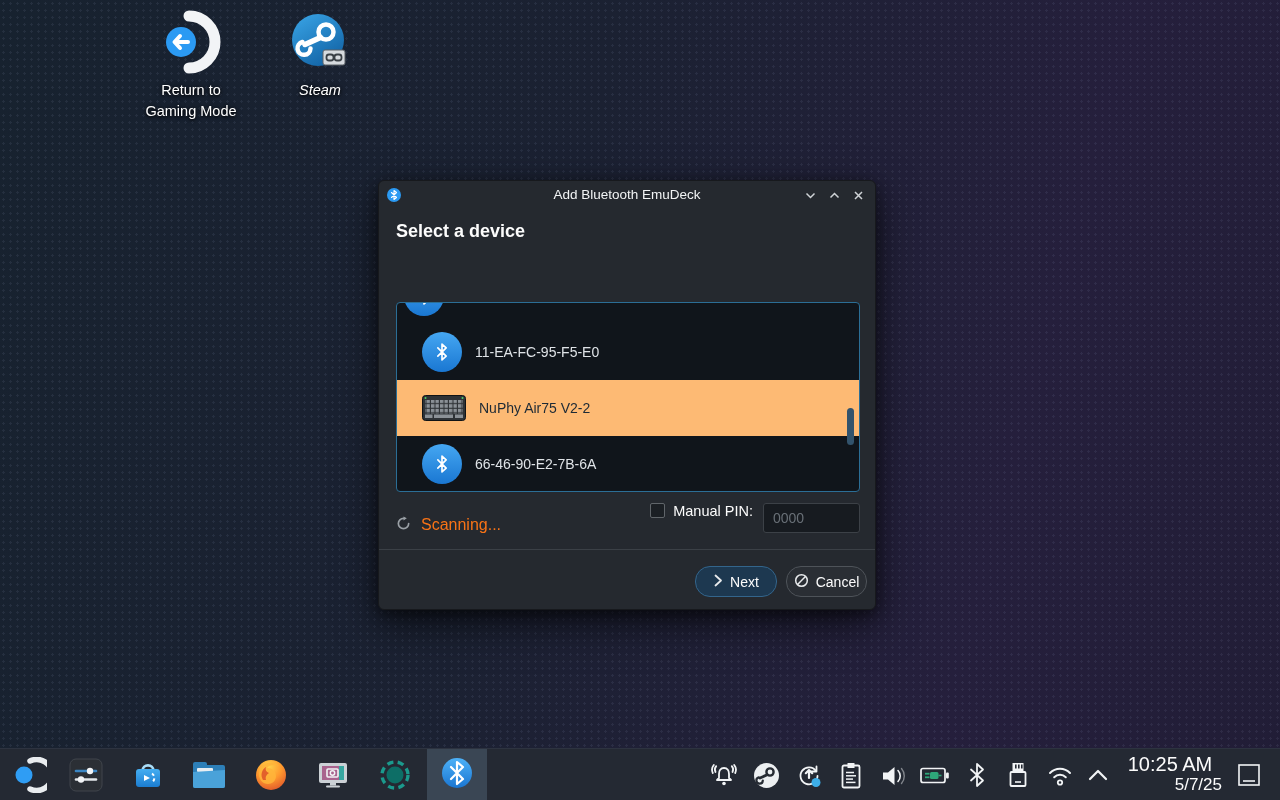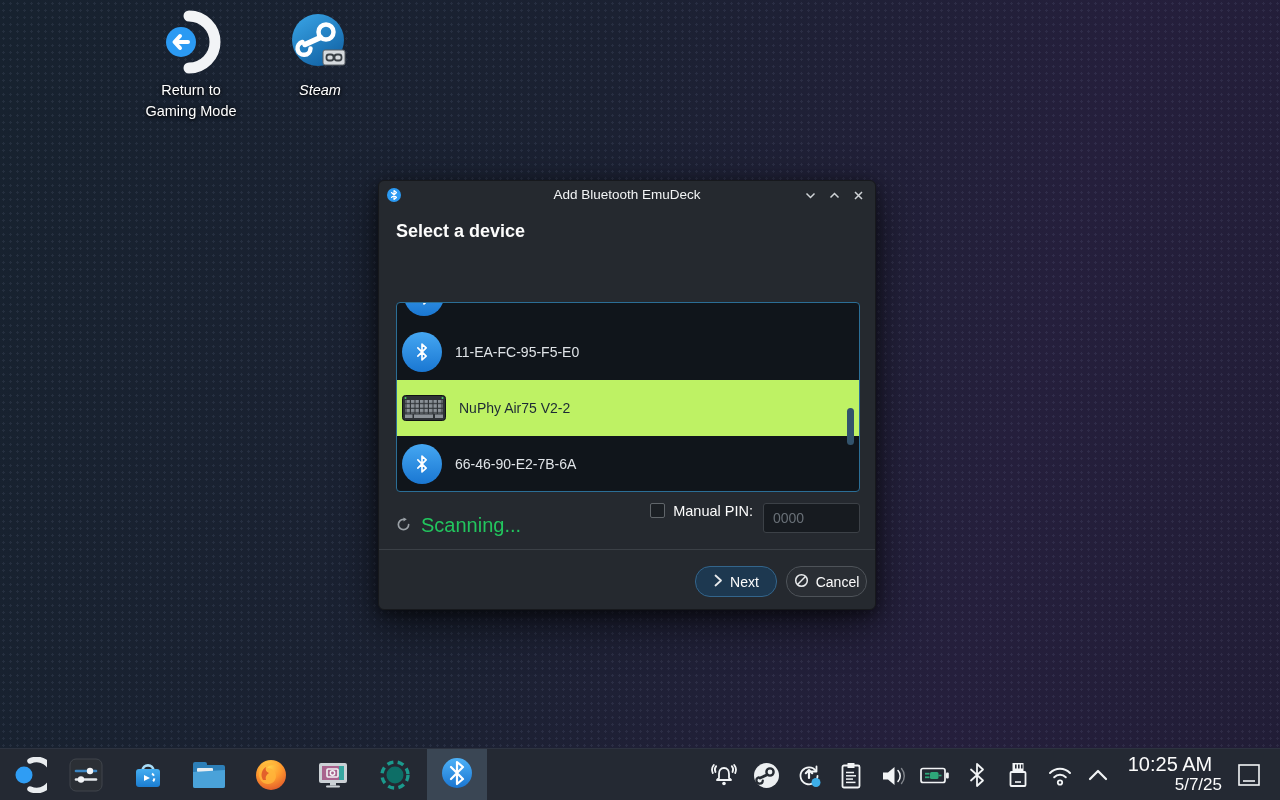--- a/index.html
+++ b/index.html
@@ -29,32 +29,32 @@
   .winbtn{width:13px;height:13px;display:flex;align-items:center;justify-content:center;cursor:pointer;}
 
   .heading{position:absolute;left:17px;top:40px;color:#fcfcfc;font-size:18px;font-weight:bold;}
 
   .search{position:absolute;left:17px;top:81px;width:464px;height:30px;background:#171b20;
     border:1px solid #3c4147;border-radius:3px;color:#e8eaec;font-size:14px;padding:0 9px;outline:none;}
   .search::placeholder{color:#697077;}
 
   .devlist{position:absolute;left:17px;top:121px;width:464px;height:190px;background:#10151b;
     border:1px solid #2b6e96;border-radius:4px;overflow:hidden;}
-  .row{position:relative;height:56px;display:flex;align-items:center;padding-left:5px;cursor:pointer;}
+  .row{position:relative;height:56px;display:flex;align-items:center;padding-left:25px;cursor:pointer;}
   .row .nm{margin-left:13px;font-size:14px;color:#dfe3e7;}
-  .row.sel{background:#bef264;text-align:center;}
+  .row.sel{background:#fdba74;text-align:center;}
   .row.sel .nm{color:#1d2a35;}
   .partial{position:relative;height:21px;overflow:hidden;cursor:pointer;}
   .btbadge{width:40px;height:40px;border-radius:50%;background:linear-gradient(180deg,#45a7f2 0%,#1a77d2 100%);
     display:flex;align-items:center;justify-content:center;flex:0 0 auto;}
   .partial .btbadge{position:absolute;left:7px;top:-27px;}
   .thumb{position:absolute;right:5px;top:105px;width:7px;height:37px;border-radius:4px;background:#32536c;cursor:pointer;}
 
   .statusrow{position:absolute;left:17px;top:322px;width:464px;height:44px;display:flex;align-items:center;}
-  .scan{display:flex;align-items:center;gap:10px;color:#22c55e;font-size:20px;}
+  .scan{display:flex;align-items:center;gap:10px;color:#f97316;font-size:16px;}
   .pinwrap{position:absolute;right:0;top:0;height:44px;display:flex;align-items:flex-start;}
   .cbox{width:15px;height:15px;background:#1b1f24;border:1px solid #60656a;border-radius:2px;cursor:pointer;}
   .pinlbl{color:#fcfcfc;font-size:14.5px;margin:0 10px 0 8px;}
   .pininput{width:97px;height:30px;background:#171b20;border:1px solid #3c4147;border-radius:3px;
     color:#e8eaec;font-size:14px;padding:0 9px;outline:none;}
   .pininput::placeholder{color:#697077;}
 
   .sep{position:absolute;left:0;right:0;top:368px;height:1px;background:#3b4046;}
   .btn{position:absolute;top:385px;height:31px;display:flex;align-items:center;justify-content:center;gap:7px;
     border-radius:15px;font-size:14px;color:#fcfcfc;cursor:pointer;}

